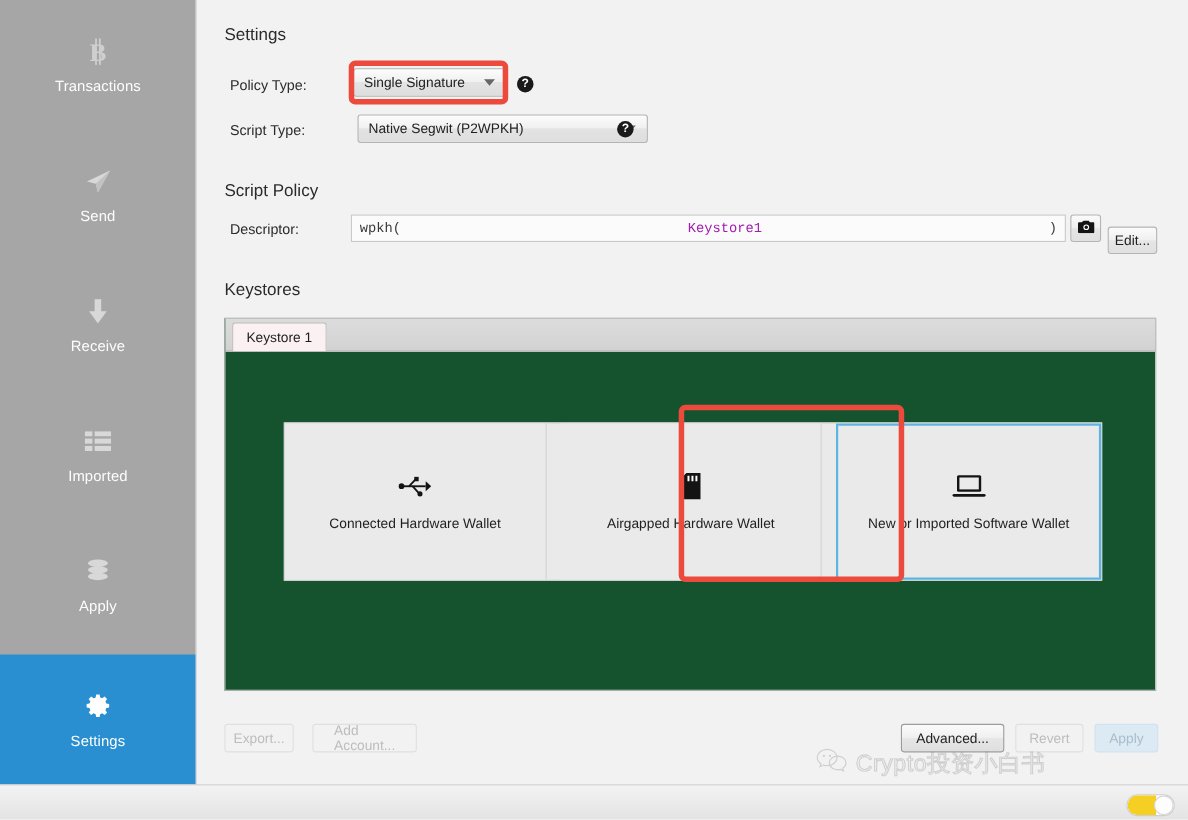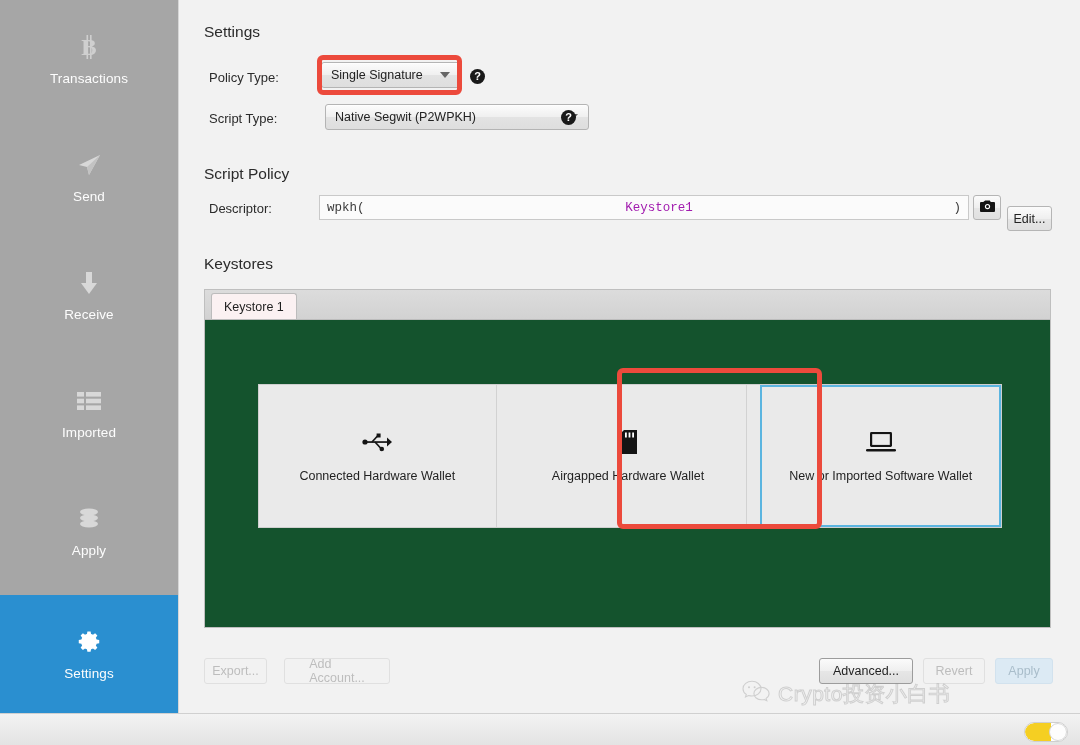--- a/index.html
+++ b/index.html
@@ -397,21 +397,21 @@
             </svg>
           </span>
           <span class="card-label">New or Imported Software Wallet</span>
         </div>
 
 
       </div>
     </div>
 
     <div class="footbtn disabled" style="left:25px; top:658px; width:63px;">Export...</div>
-    <div class="footbtn disabled" style="left:105px; top:658px; width:106px;">Add Account...</div>
+    <div class="footbtn disabled" style="left:105px; top:658px; width:95px;">Add Account...</div>
 
     <div class="footbtn enabled" style="left:640px; top:658px; width:94px;">Advanced...</div>
     <div class="footbtn disabled" style="left:744px; top:658px; width:62px;">Revert</div>
     <div class="footbtn apply" style="left:816px; top:658px; width:57px;">Apply</div>
 
   </div>
 
   <div class="annot" style="left:317px; top:55px; width:145px; height:40px;"></div>
   <div class="annot" style="left:617px; top:368px; width:205px; height:161px;"></div>
 

